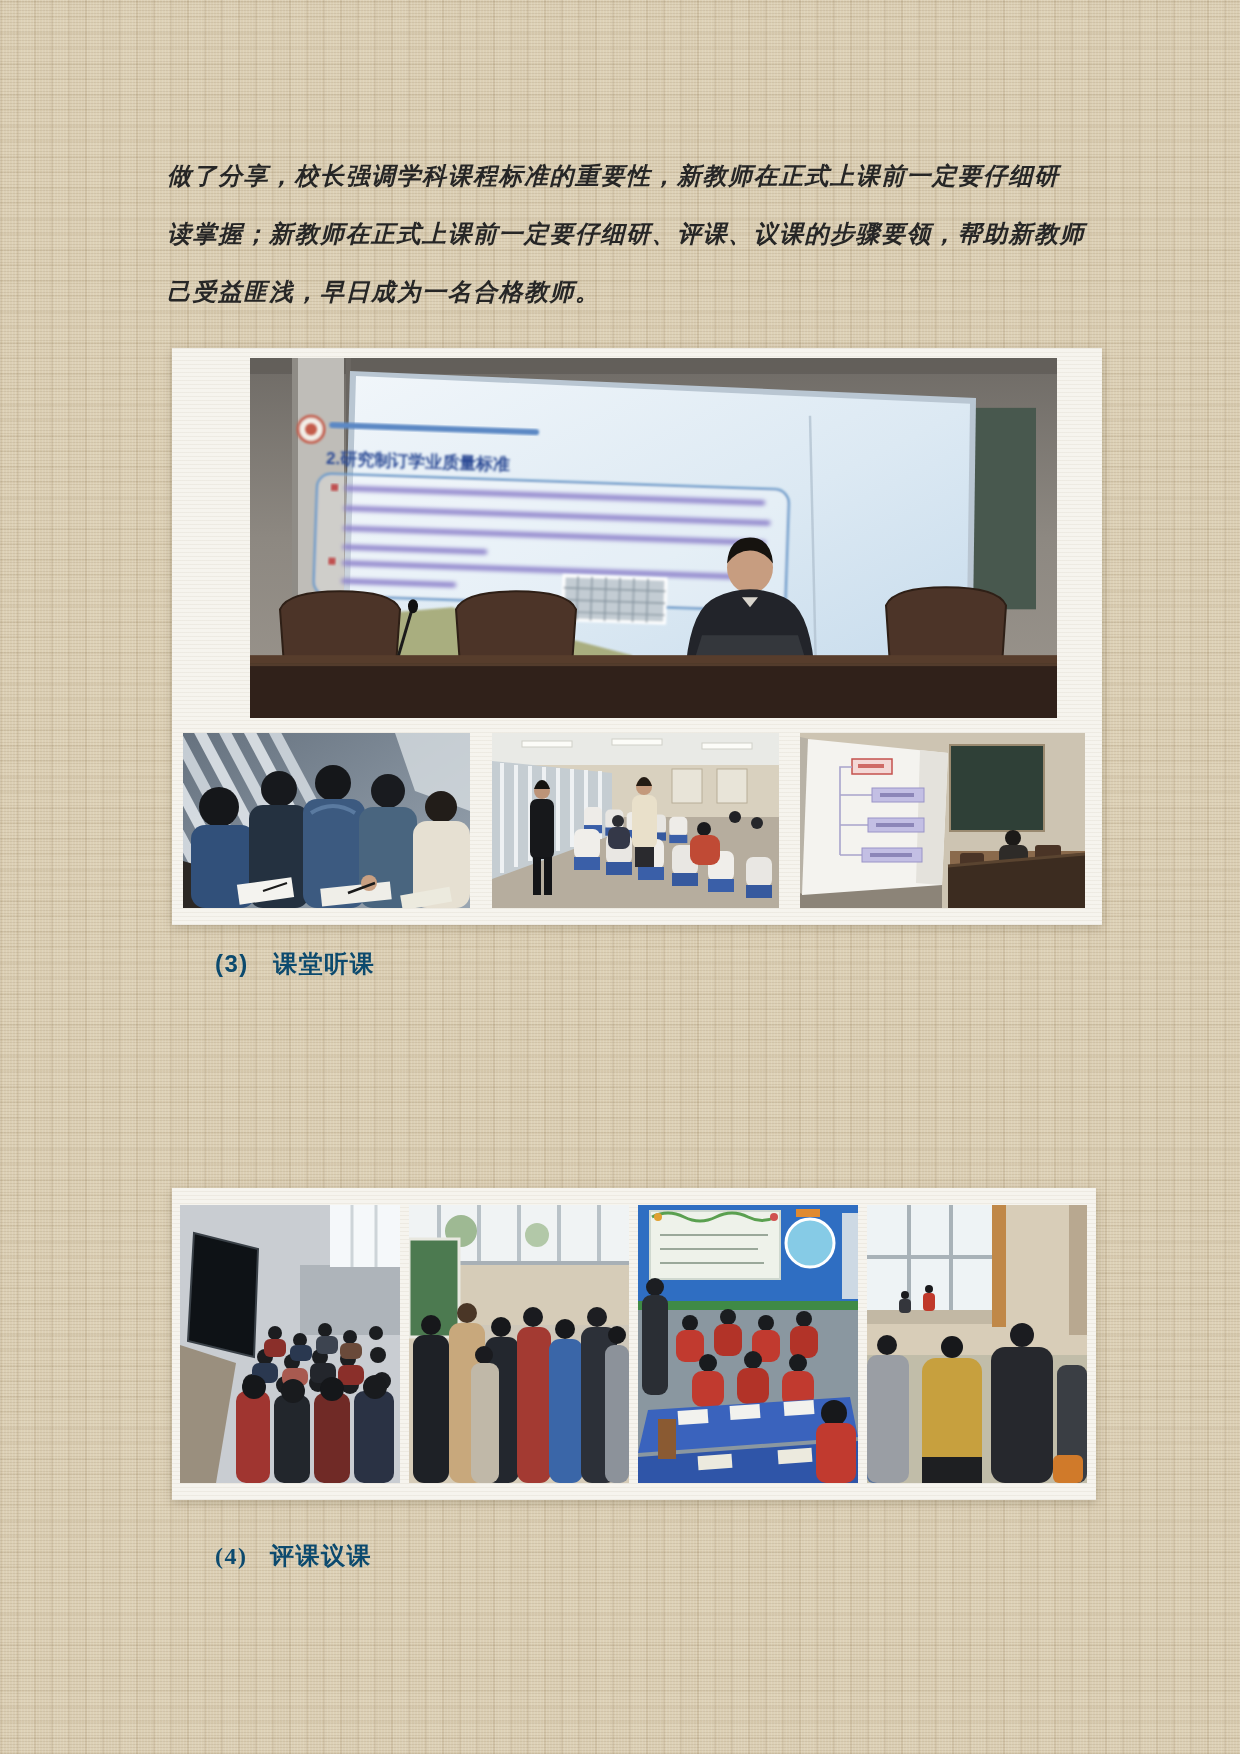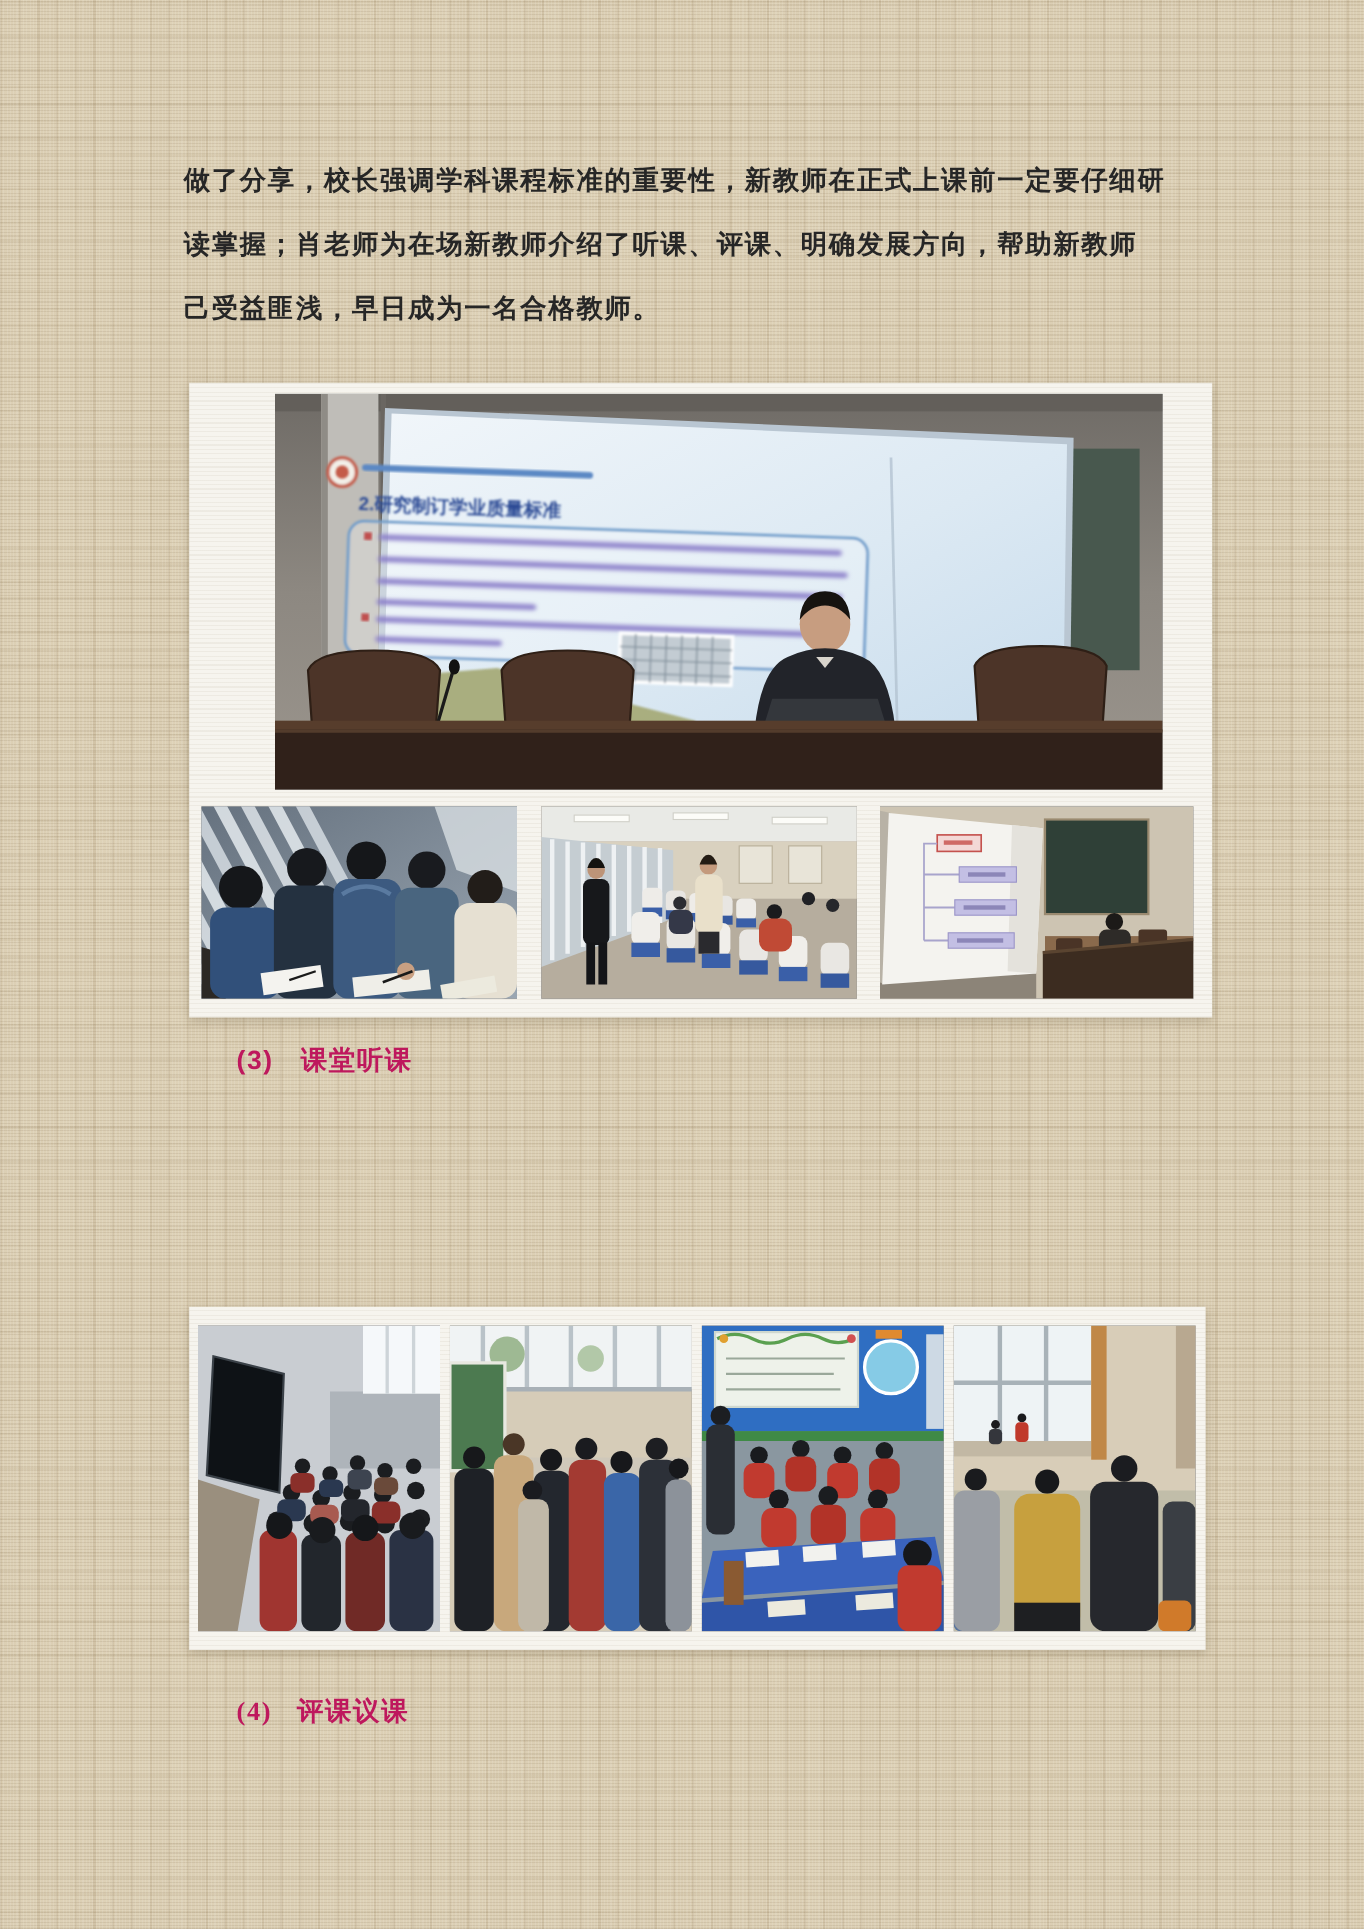--- a/index.html
+++ b/index.html
@@ -21,40 +21,40 @@
     color:#262626;
     letter-spacing:1.5px;
   }
   .p1 .line{height:58px;}
   .p2 .line{height:66px;}
   .p2 .line.indent{padding-left:56px;}
   .heading{
     white-space:pre;
     font-size:24px;
     font-weight:600;
-    color:#be185d;
+    color:#0c4a6e;
     letter-spacing:1.5px;
     margin:0;
   }
   .photo-frame{
     background-color:#f6f4ee;
     background-image:repeating-linear-gradient(0deg, rgba(185,175,155,.14) 0 1px, rgba(0,0,0,0) 1px 4px);
     box-shadow:0 3px 9px rgba(100,85,60,.28);
   }
   .photo{overflow:hidden;background:#888;}
   .photo svg{display:block;width:100%;height:100%;}
 </style>
 </head>
 <body>
 
 <main class="abs" style="left:0;top:0;width:1240px;height:1754px;">
 
-  <section class="para p1 abs" style="left:167px;top:148px;width:830px;">
+  <section class="para p1 abs" style="left:167px;top:160px;width:830px;font-style:italic;">
     <div class="line">做了分享，校长强调学科课程标准的重要性，新教师在正式上课前一定要仔细研</div>
-    <div class="line">读掌握；肖老师为在场新教师介绍了听课、评课、明确发展方向，帮助新教师</div>
+    <div class="line">读掌握；新教师在正式上课前一定要仔细研、评课、议课的步骤要领，帮助新教师</div>
     <div class="line">己受益匪浅，早日成为一名合格教师。</div>
   </section>
 
   <figure class="photo-frame abs" style="left:172px;top:348px;width:930px;height:577px;margin:0;">
 
     <div class="photo abs" style="left:78px;top:10px;width:807px;height:360px;" aria-label="会议室内校长坐在会议桌前，身后投影幻灯片《研究制订学业质量标准》">
       <svg viewBox="0 0 807 361" preserveAspectRatio="none">
         <defs>
           <linearGradient id="wallg" x1="0" y1="0" x2="0" y2="1">
             <stop offset="0" stop-color="#6f6b66"></stop>

